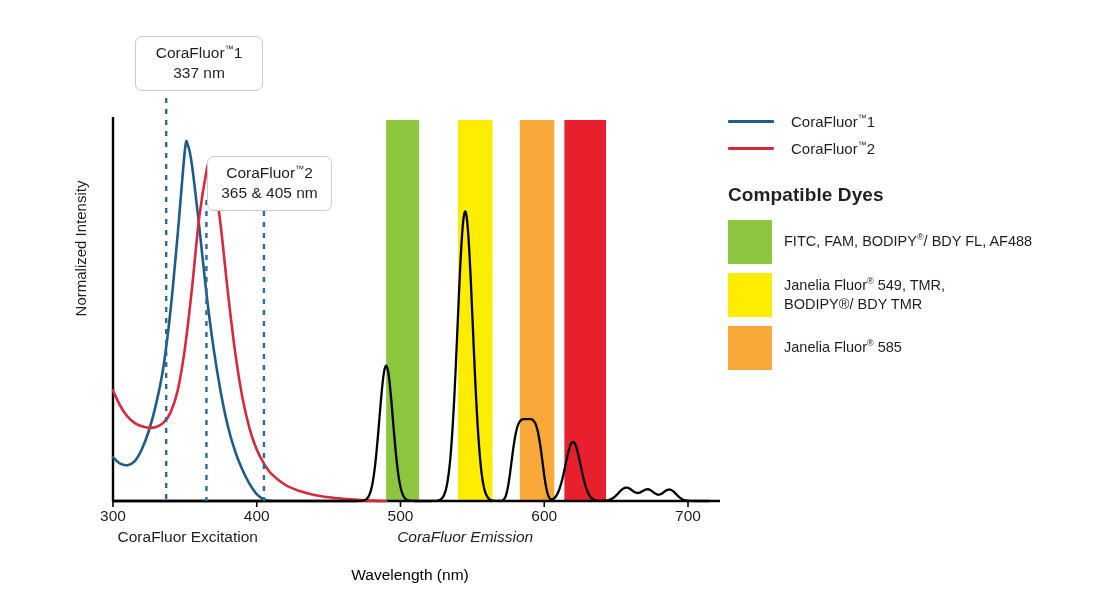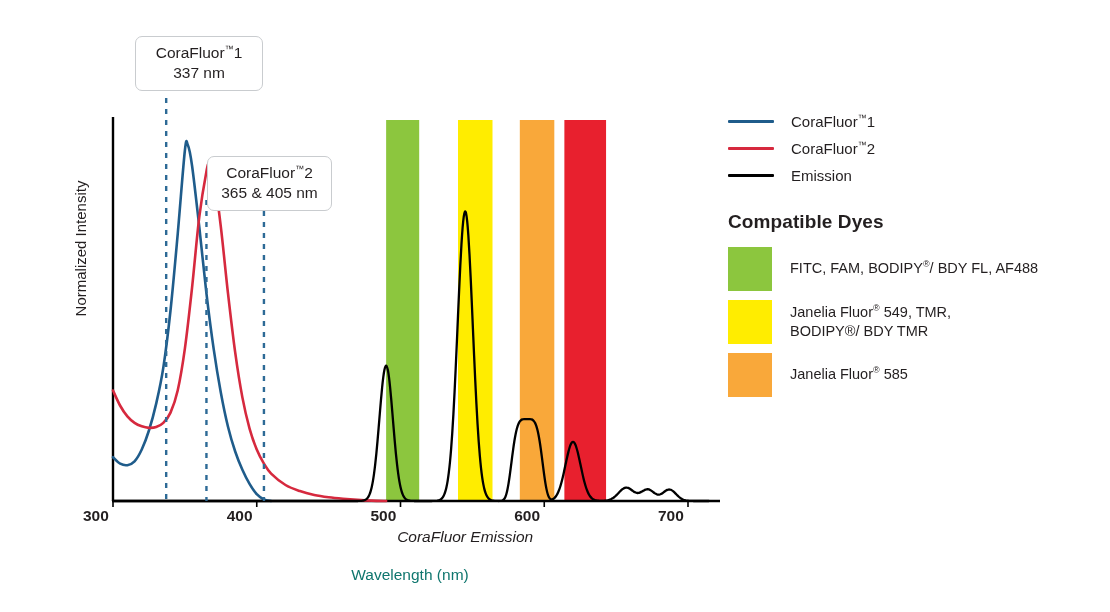--- a/index.html
+++ b/index.html
@@ -48,38 +48,37 @@
     line-height: 0;
   }
   #callout-cf1 { left: 135px; top: 36px; width: 128px; }
   #callout-cf2 { left: 207px; top: 156px; width: 125px; }
 
   
   .tick-label {
     position: absolute;
     font-size: 15.5px;
     color: #231f20;
-    text-align: left;
+    text-align: center;
     width: 60px;
-    font-weight: bold;
   }
   .axis-sub {
     position: absolute;
     font-size: 15.5px;
     color: #231f20;
     text-align: center;
     white-space: nowrap;
   }
   #axis-title {
     position: absolute;
     left: 0; top: 566px;
     width: 820px;
     text-align: center;
     font-size: 15.5px;
-    color: #0f766e;
+    color: #000000;
   }
   #y-axis-label {
     position: absolute;
     left: -10px;
     top: 240px;
     width: 180px;
     text-align: center;
     font-size: 15px;
     color: #231f20;
     transform: rotate(-90deg);
@@ -128,21 +127,21 @@
     align-items: center;
     margin-top: 9px;
     min-height: 44px;
   }
   .dye-swatch {
     width: 44px;
     height: 44px;
     flex: 0 0 44px;
   }
   .dye-text {
-    margin-left: 18px;
+    margin-left: 12px;
     font-size: 14.5px;
     line-height: 1.34;
     color: #231f20;
   }
   .dye-text sup {
     font-size: 9px;
     vertical-align: super;
     line-height: 0;
   }
 </style>
@@ -184,37 +183,34 @@
   <div id="y-axis-label">Normalized Intensity</div>
 
   <div id="tick-labels">
       <div class="tick-label" style="left: 83px; top: 507px;">300</div>
       <div class="tick-label" style="left: 226.75px; top: 507px;">400</div>
       <div class="tick-label" style="left: 370.5px; top: 507px;">500</div>
       <div class="tick-label" style="left: 514.25px; top: 507px;">600</div>
       <div class="tick-label" style="left: 658px; top: 507px;">700</div>
     </div>
 
+  <div class="axis-sub" id="sub-left" style="top: 528px; left: 77.75px; width: 220px;">CoraFluor Excitation</div>
   <div class="axis-sub" id="sub-right" style="top: 528px; left: 355.188px; width: 220px; font-style: italic;">CoraFluor Emission</div>
 
   <div id="axis-title">Wavelength (nm)</div>
 
   <div id="right-panel">
     <div id="legend-rows">
         <div class="legend-row">
           <span class="legend-swatch-line" style="background: rgb(31, 92, 139);"></span>
           <span class="legend-text"><span>CoraFluor</span><sup>™</sup><span>1</span></span>
         </div>
         <div class="legend-row">
           <span class="legend-swatch-line" style="background: rgb(214, 41, 62);"></span>
           <span class="legend-text"><span>CoraFluor</span><sup>™</sup><span>2</span></span>
-        </div>
-        <div class="legend-row">
-          <span class="legend-swatch-line" style="background: rgb(0, 0, 0);"></span>
-          <span class="legend-text"><span>Emission</span></span>
         </div>
       </div>
     <div id="dyes-heading">Compatible Dyes</div>
     <div id="dye-rows">
         <div class="dye-row">
           <span class="dye-swatch" style="background: rgb(140, 198, 62);"></span>
           <span class="dye-text">
             <div><span>FITC, FAM, BODIPY</span><sup>®</sup><span>/ BDY FL, AF488</span></div>
           </span>
         </div>

